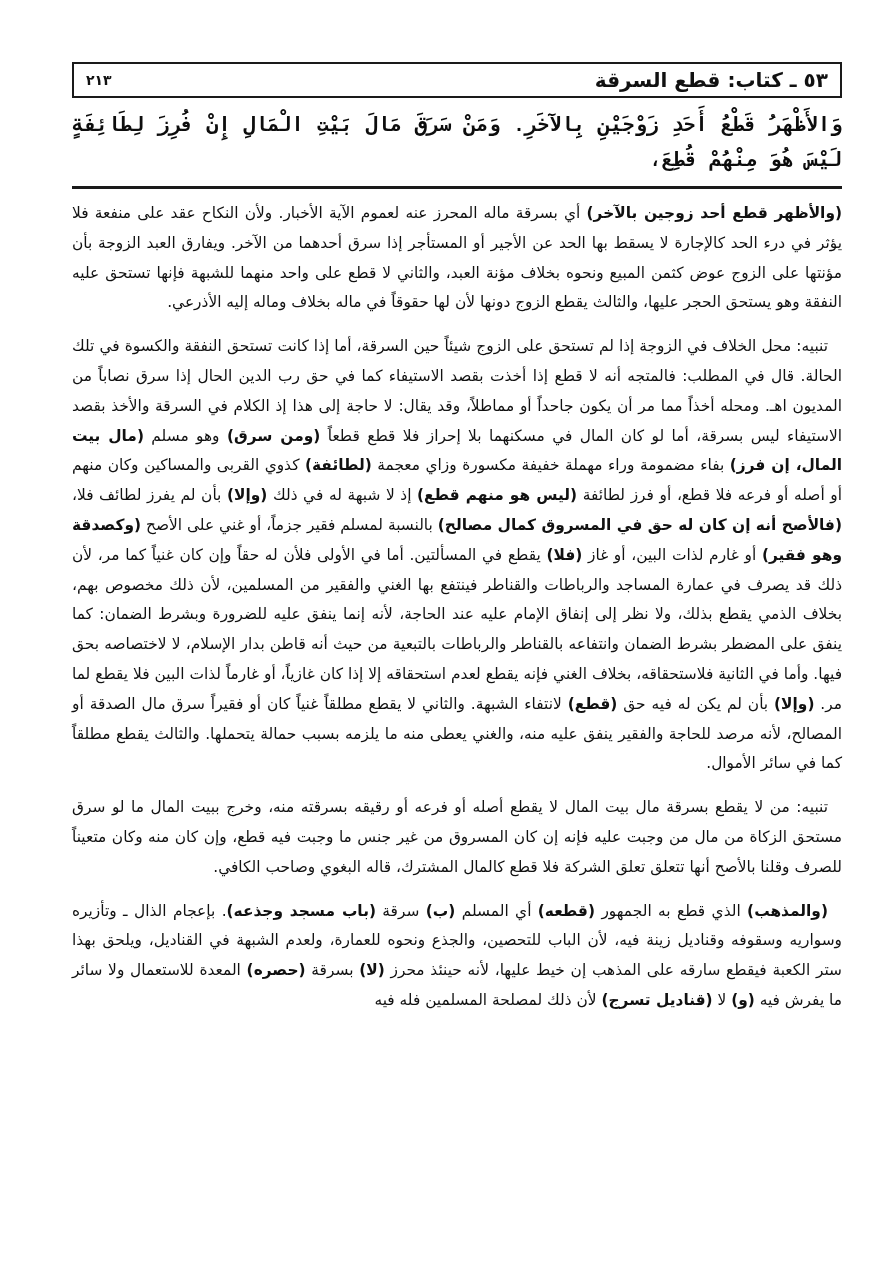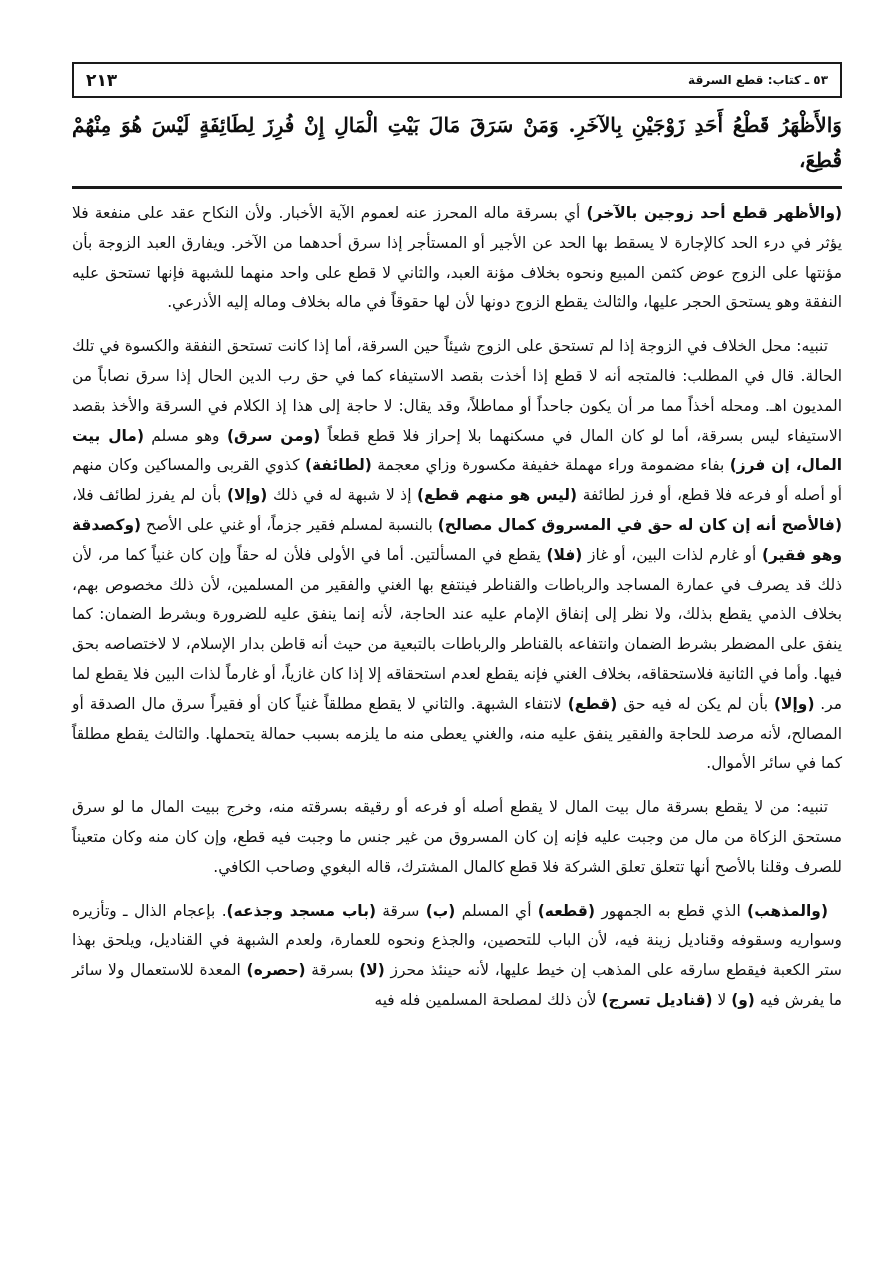--- a/index.html
+++ b/index.html
@@ -27,40 +27,40 @@
       height: 36px;
       border: 2px solid #1a1a1a;
       box-sizing: border-box;
       display: flex;
       align-items: center;
       justify-content: space-between;
       padding: 0 12px;
     }
     .header-title {
       font-weight: bold;
-      font-size: 12px;
+      font-size: 20px;
       white-space: nowrap;
       text-align: center;
     }
     .header-page {
       font-weight: bold;
-      font-size: 17px;
+      font-size: 14px;
       letter-spacing: 1px;
     }
     .matn {
       margin-top: 10px;
       font-family: "DejaVu Serif", serif;
       font-size: 20px;
       line-height: 35px;
       text-align: justify;
       text-align-last: right;
       font-weight: bold;
       color: #0d0d0d;
     }
-    .matn p { margin: 0; }
+    .matn p { margin: 0; font-family: Liberation Mono, monospace; }
     .rule {
       margin-top: 8px;
       height: 0;
       border-top: 3px solid #1a1a1a;
     }
     .sharh {
       margin-top: 10px;
       font-family: "DejaVu Sans", sans-serif;
       font-size: 15.4px;
       line-height: 29.8px;

